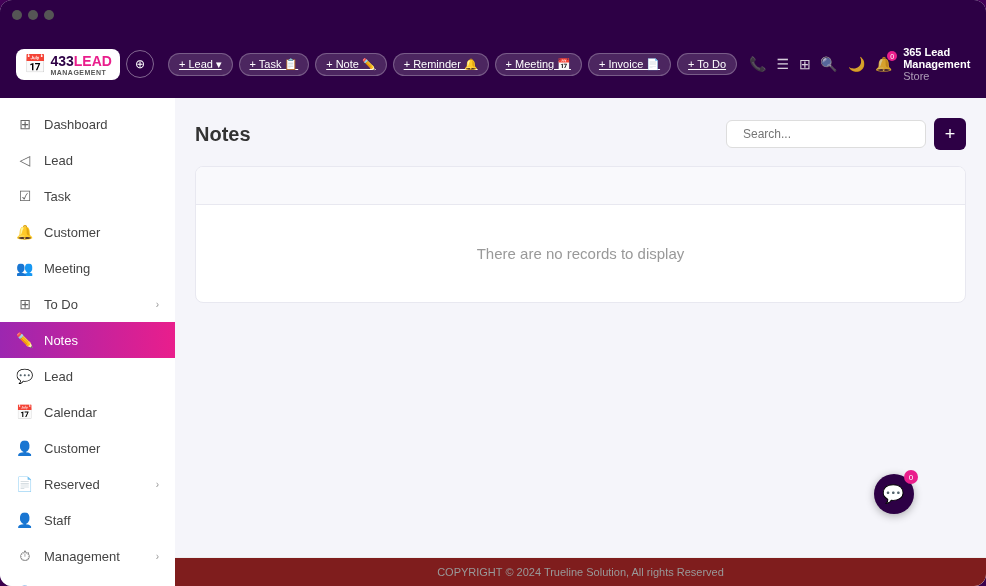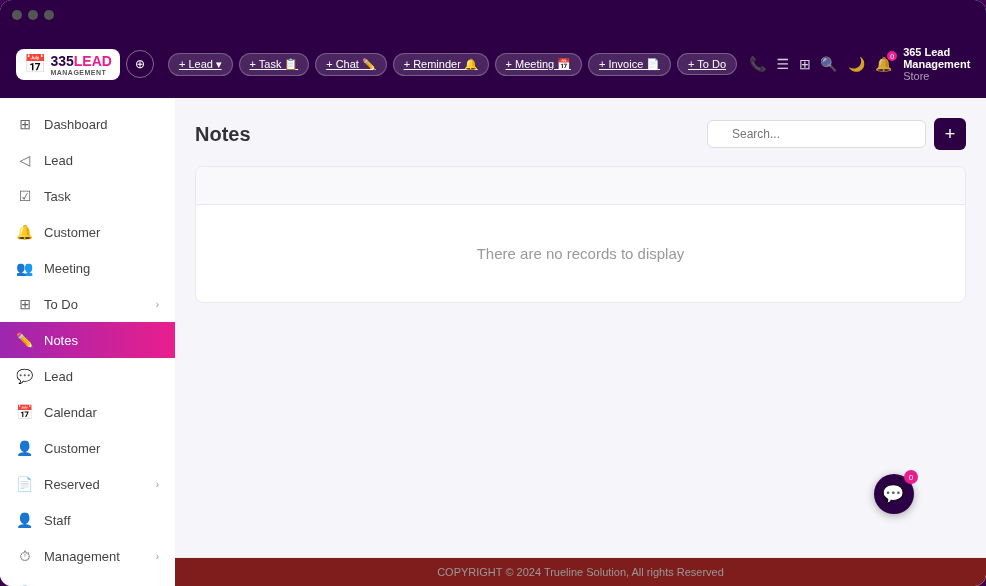--- a/index.html
+++ b/index.html
@@ -204,24 +204,24 @@
       color: #333;
     }
     .search-add-row {
       display: flex;
       align-items: center;
       gap: 8px;
     }
     .search-input {
       border: 1px solid #ddd;
       border-radius: 6px;
-      padding: 6px 24px;
+      padding: 6px 16px;
       font-size: 12px;
       color: #999;
-      width: 219px;
+      width: 200px;
       outline: none;
     }
     .add-btn {
       background: #2d0045;
       color: white;
       border: none;
       border-radius: 6px;
       width: 32px; height: 32px;
       font-size: 18px;
       cursor: pointer;
@@ -293,33 +293,33 @@
     <div class="top-bar-dot"></div>
     <div class="top-bar-dot"></div>
   </div>
 
   <div class="header">
     <div class="logo-area">
       <div class="logo-box">
         <div style="font-size:18px;">📅</div>
         <div>
           <div style="display:flex;align-items:baseline;gap:0;">
-            <span style="font-size:14px;font-weight:900;color:#2d0045;">335</span>
+            <span style="font-size:14px;font-weight:900;color:#2d0045;">433</span>
             <span style="font-size:14px;font-weight:900;color:#e91e8c;">LEAD</span>
           </div>
           <div class="logo-mgmt">MANAGEMENT</div>
         </div>
       </div>
       <div class="header-circle-btn">⊕</div>
     </div>
 
     <div class="header-actions">
       <button class="action-btn">+ Lead ▾</button>
       <button class="action-btn">+ Task 📋</button>
-      <button class="action-btn">+ Chat ✏️</button>
+      <button class="action-btn">+ Note ✏️</button>
       <button class="action-btn">+ Reminder 🔔</button>
       <button class="action-btn">+ Meeting 📅</button>
       <button class="action-btn">+ Invoice 📄</button>
       <button class="action-btn">+ To Do</button>
     </div>
 
     <div class="header-right">
       <button class="header-icon-btn">📞</button>
       <button class="header-icon-btn">☰</button>
       <button class="header-icon-btn">⊞</button>

